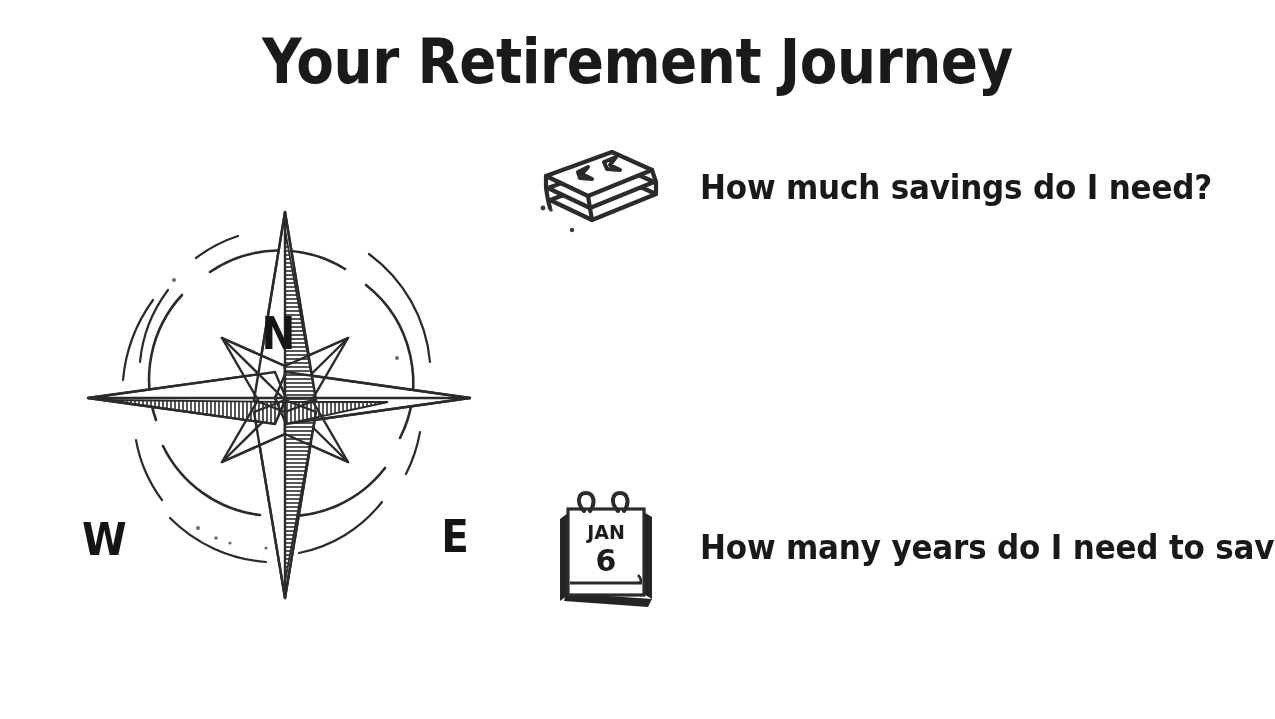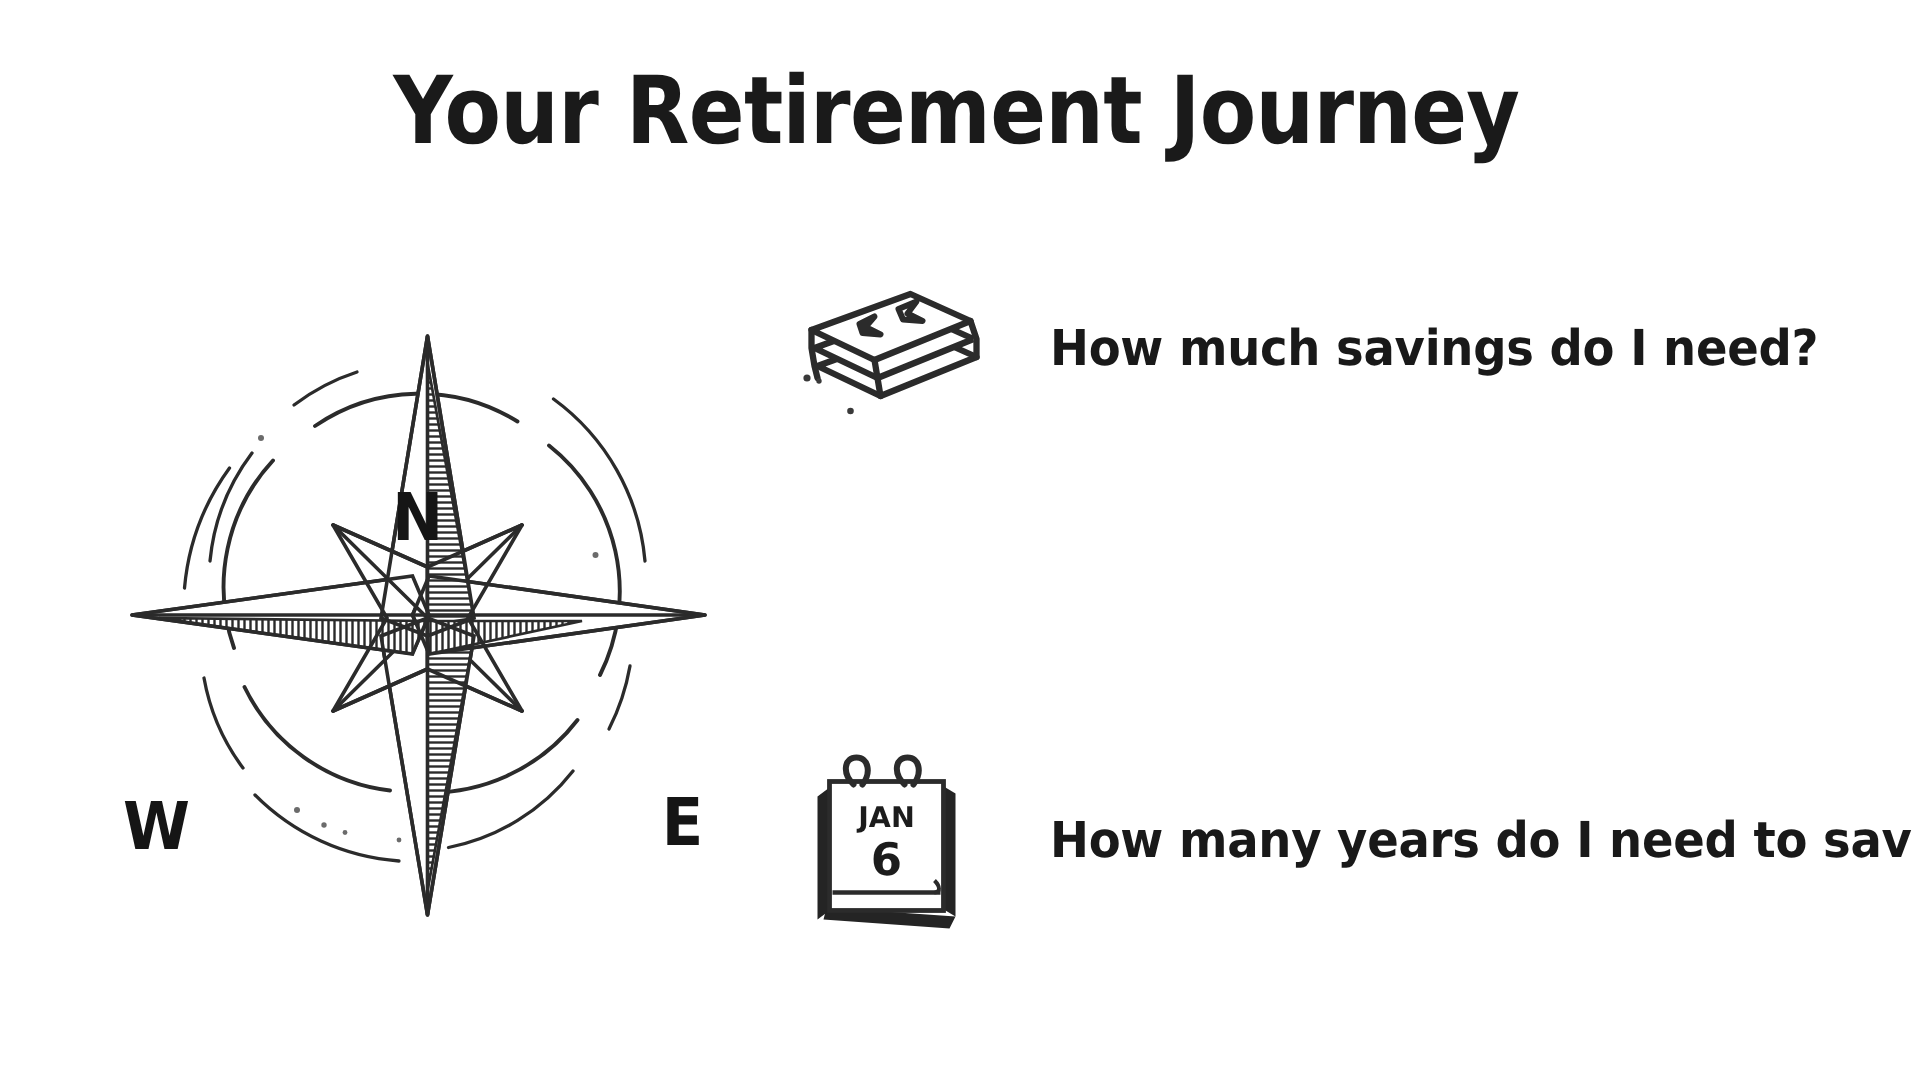--- a/index.html
+++ b/index.html
@@ -14,21 +14,20 @@
     font-family: "DejaVu Sans", sans-serif;
     position: relative;
   }
 
   #slide {
     position: absolute;
     left: 0; top: 0;
     width: 1275px;
     height: 655px;
     background: #ffffff;
-    margin-top: 12px;
   }
 
   
   #title {
     position: absolute;
     left: 0;
     top: 22px;
     width: 1275px;
     text-align: center;
     font-family: "DejaVu Sans", sans-serif;
@@ -67,32 +66,32 @@
 
   
   .row {
     position: absolute;
     left: 520px;
     width: 740px;
     height: 120px;
     display: flex;
     align-items: center;
   }
-  #row-0 { top: 160px; }
+  #row-0 { top: 128px; }
   #row-1 { top: 315px; }
   #row-2 { top: 488px; }
 
   .row-icon {
     width: 150px;
     min-width: 150px;
     height: 120px;
     position: relative;
     display: flex;
     align-items: center;
-    justify-content: center;
+    justify-content: flex-end;
   }
   .row-text {
     font-family: "DejaVu Sans", sans-serif;
     font-weight: 700;
     font-size: 33px;
     line-height: 40px;
     color: #191919;
     letter-spacing: -0.2px;
     transform: scaleX(0.94);
     transform-origin: 0 50%;

